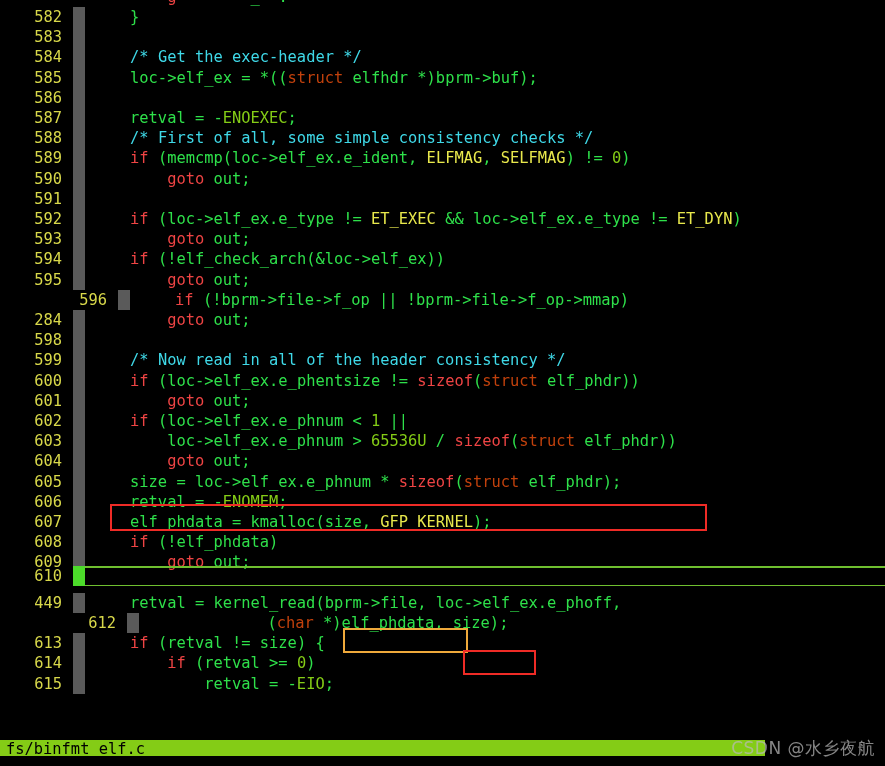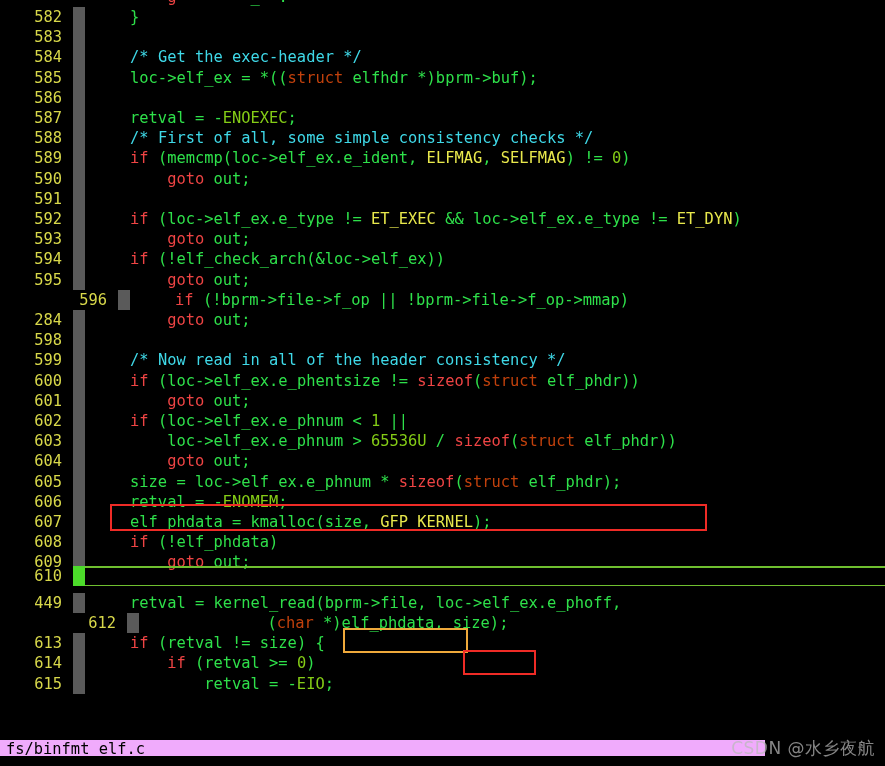--- a/index.html
+++ b/index.html
@@ -105,21 +105,21 @@
   .box-red    { border: 2.5px solid #ef2b26; }
   .box-orange { border: 2.5px solid #efa93b; }
 
   
   .statusbar {
     position: absolute;
     left: 0;
     top: 740px;
     width: 765px;
     height: 16px;
-    background: #f0abfc;
+    background: #84cc16;
     color: #000000;
     font-size: 15.4px;
     line-height: 18px;
     white-space: pre;
     overflow: hidden;
   }
   .statusbar .st-text {
     position: absolute;
     left: 6px;
     top: 0px;

